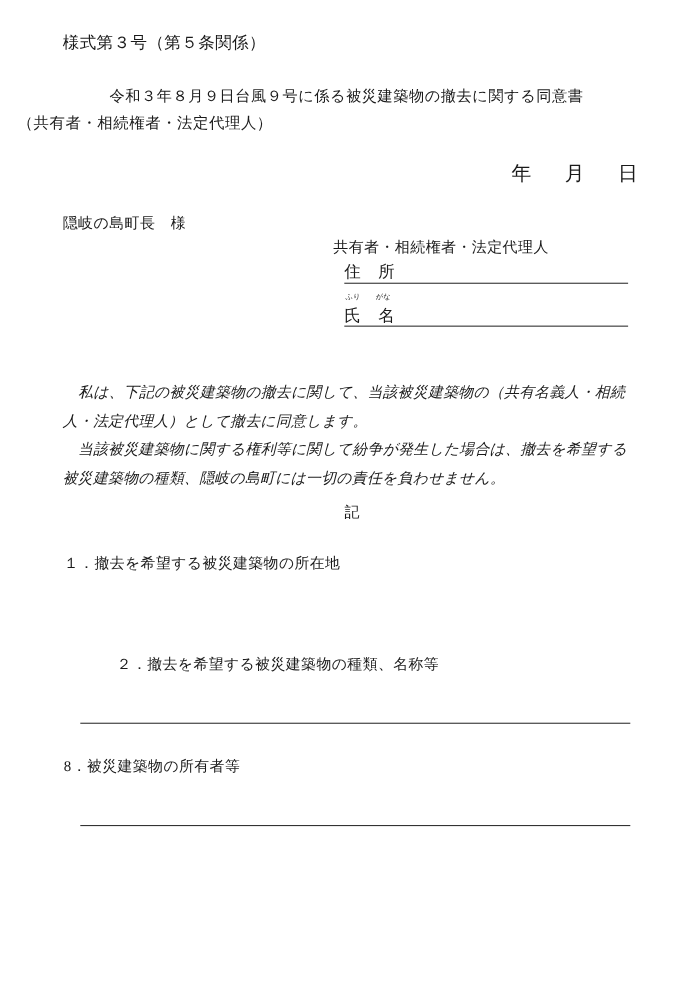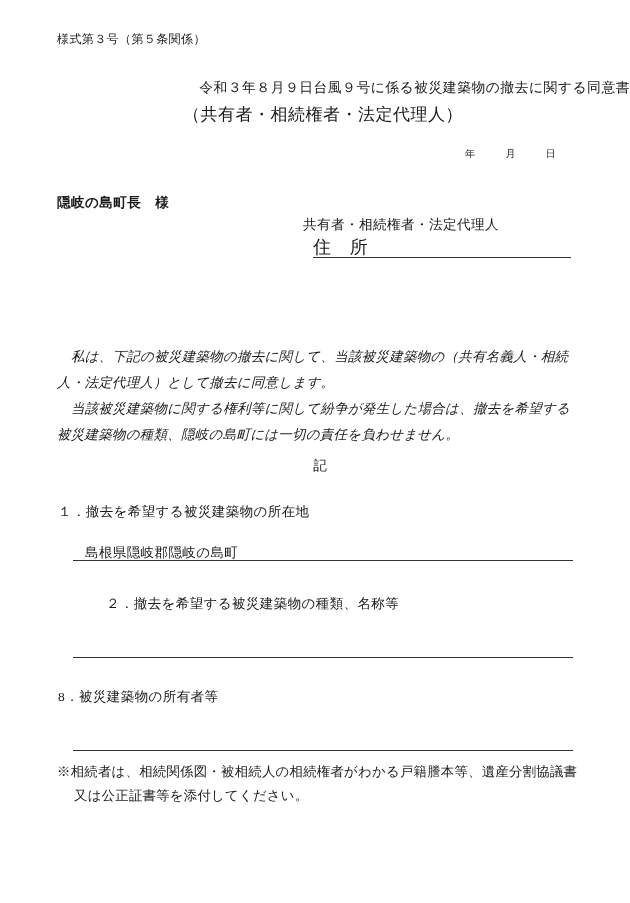--- a/index.html
+++ b/index.html
@@ -24,58 +24,56 @@
     inset: 0;
   }
 
   
   .abs { position: absolute; white-space: pre; }
 
   
   .form-no {
     left: 57px;
     top: 33px;
-    font-size: 12px;
+    font-size: 15px;
     letter-spacing: 0.4px;
   }
 
   
   .title-line1 {
     left: 0; right: 0;
     top: 81px;
-    text-align: right;
+    text-align: center;
     font-size: 13.8px;
     letter-spacing: 0.5px;
     padding-left: 0;
   }
   .title-line2 {
     left: 0; right: 0;
     top: 106px;
-    text-align: center;
-    font-size: 17px;
+    font-size: 14px;
     letter-spacing: 0.5px;
     padding-left: 16px;
   }
 
   
   .date-line {
     left: 465px;
     top: 149px;
-    font-size: 10px;
+    font-size: 18px;
     letter-spacing: 0.4px;
   }
   .date-line .gap { display: inline-block; width: 30px; }
 
   
   .addressee {
     left: 57px;
     top: 196px;
     font-size: 13.6px;
     letter-spacing: 0.4px;
-    font-weight: bold;
   }
 
   
   .sig-heading {
     left: 303px;
     top: 218px;
     font-size: 13.6px;
     letter-spacing: 0.4px;
     text-align: center;
   }
@@ -88,21 +86,21 @@
   .sig-row {
     position: relative;
     border-bottom: 1px solid #333;
     height: 19px;
     margin-bottom: 11px;
   }
   .sig-row .lbl {
     position: absolute;
     left: 0;
     bottom: 1px;
-    font-size: 18px;
+    font-size: 15px;
     letter-spacing: 0.4px;
     white-space: pre;
     margin-top: 38px;
   }
   .sig-row.with-ruby { height: 27px; }
   .sig-row .ruby {
     position: absolute;
     left: 1px;
     top: -1px;
     font-size: 6.6px;
@@ -194,43 +192,43 @@
   <div class="abs addressee">隠岐の島町長　様</div>
 
   <div class="abs sig-heading">共有者・相続権者・法定代理人</div>
 
   <div class="sig-rows">
 
     <div class="sig-row">
       <span class="lbl">住　所</span>
     </div>
 
+    <div class="sig-row with-ruby">
+      <span class="ruby">ふり　　がな</span>
+      <span class="lbl">氏　名</span>
+    </div>
 
 
   </div>
 
   <div class="body-block">
     <div class="para">私は、下記の被災建築物の撤去に関して、当該被災建築物の（共有名義人・相続人・法定代理人）として撤去に同意します。</div>
     <div class="para">当該被災建築物に関する権利等に関して紛争が発生した場合は、撤去を希望する被災建築物の種類、隠岐の島町には一切の責任を負わせません。</div>
   </div>
 
   <div class="abs ki">記</div>
 
   <div class="abs item-label item1-label">１．撤去を希望する被災建築物の所在地</div>
-  <div class="fill-line fill1">
-    <span class="val">島根県隠岐郡隠岐の島町</span>
-  </div>
 
   <div class="abs item-label item2-label">２．撤去を希望する被災建築物の種類、名称等</div>
   <div class="fill-line fill2">
     <span class="val"></span>
   </div>
 
   <div class="abs item-label item3-label">8．被災建築物の所有者等</div>
   <div class="fill-line fill3">
     <span class="val"></span>
   </div>
 
   <div class="notes">
-    <div class="note">※相続者は、相続関係図・被相続人の相続権者がわかる戸籍謄本等、遺産分割協議書又は公正証書等を添付してください。</div>
   </div>
 
 </div>
 
 </body></html>

